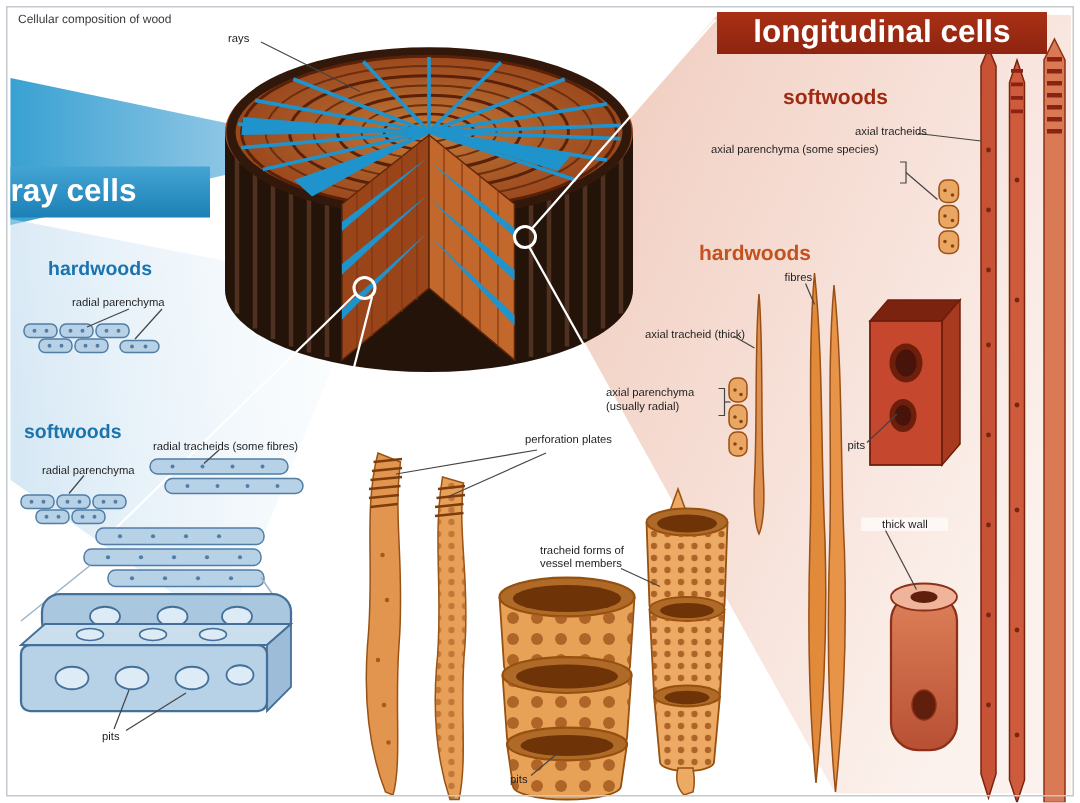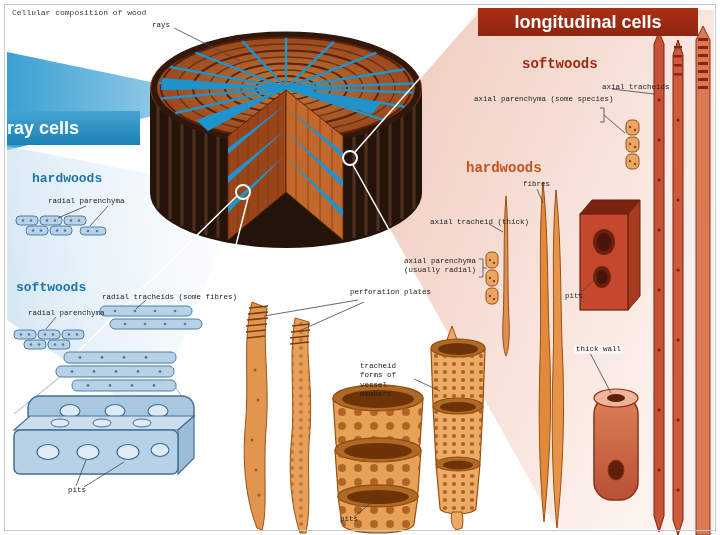--- a/index.html
+++ b/index.html
@@ -1,43 +1,43 @@
 <!DOCTYPE html>
 <html><head>
 <meta charset="utf-8">
 <style>
   html,body{margin:0;padding:0;background:#fff;}
   .canvas{position:relative;width:720px;height:535px;background:#ffffff;overflow:hidden;
           font-family:"Liberation Sans",sans-serif;}
   .frame{position:absolute;left:4px;top:4px;right:4px;bottom:4px;border:1px solid #c3c9ce;pointer-events:none;}
   svg.art{position:absolute;left:0;top:0;}
-  .lbl{position:absolute;font-size:7.5px;line-height:1.25;color:#1d1d1d;white-space:nowrap;font-family:Liberation Mono, monospace;}
+  .lbl{position:absolute;font-size:7.5px;line-height:1.25;color:#1d1d1d;white-space:nowrap;}
   .t-title{left:12px;top:8px;font-size:8px;color:#3a3a3a;}
   .t-rays{left:152px;top:21px;}
-  .banner{position:absolute;color:#fff;font-weight:bold;font-size:18px;display:flex;align-items:center;}
+  .banner{position:absolute;color:#fff;font-weight:bold;font-size:21px;display:flex;align-items:center;}
   .b-long{left:478px;top:8px;width:220px;height:28px;background:linear-gradient(180deg,#a93014,#8e2410);justify-content:center;}
   .b-ray{left:7px;top:111px;width:133px;height:34px;background:linear-gradient(180deg,#44a5d3,#1c80b6);box-sizing:border-box;}
   .sec-blue{font-size:13px;font-weight:bold;color:#1a74ad;}
   .sec-red{font-size:14px;font-weight:bold;color:#9e2a12;}
   .sec-orange{font-size:14px;font-weight:bold;color:#c2531f;}
   .t-hw-left{left:32px;top:171px;}
   .t-rp-hw{left:48px;top:197px;}
   .t-sw-left{left:16px;top:280px;}
   .t-rt{left:102px;top:293px;}
   .t-rp-sw{left:28px;top:309px;}
   .t-pits-left{left:68px;top:486px;}
   .t-sw-right{left:522px;top:56px;}
-  .t-at{left:570px;top:83px;margin-left:32px;}
+  .t-at{left:570px;top:83px;}
   .t-aps{left:474px;top:95px;}
   .t-hw-right{left:466px;top:160px;}
   .t-fibres{left:523px;top:180px;text-align:right;}
   .t-atr{left:430px;top:218px;}
   .t-apu{left:404px;top:257px;width:74px;white-space:normal;}
   .t-pits-red{left:565px;top:292px;}
-  .t-thick{left:574px;top:345px;background:rgba(255,255,255,.65);padding:0 2px;}
+  .t-thick{left:574px;top:345px;background:rgba(255,255,255,.65);padding:0 14px;}
   .t-perf{left:326px;top:288px;padding-left:24px;}
   .t-various{left:360px;top:362px;width:58px;white-space:normal;}
   .t-pits-bottom{left:340px;top:515px;}
 </style>
 </head>
 <body>
 
 <div class="canvas">
 
 <svg class="art" width="720" height="535" viewBox="0 0 720 535">

